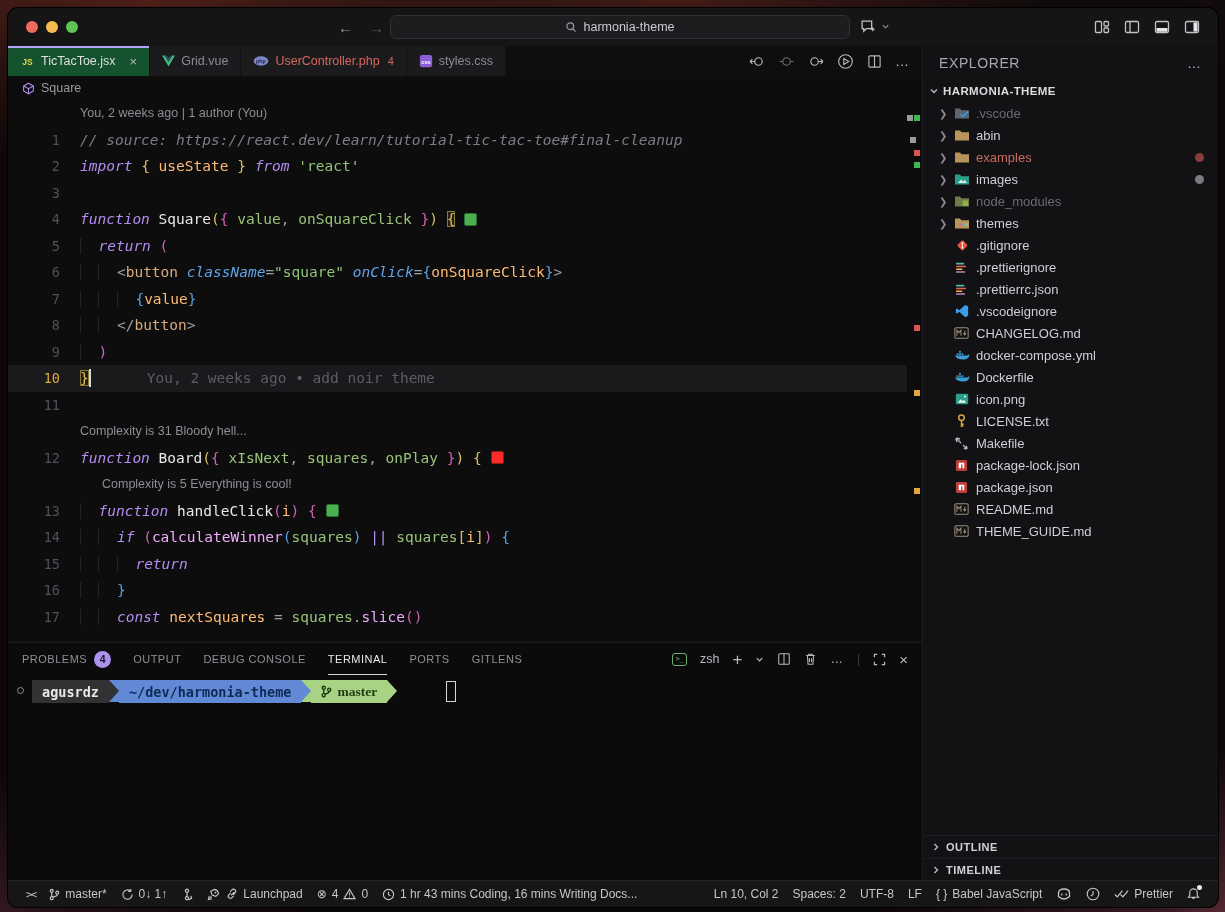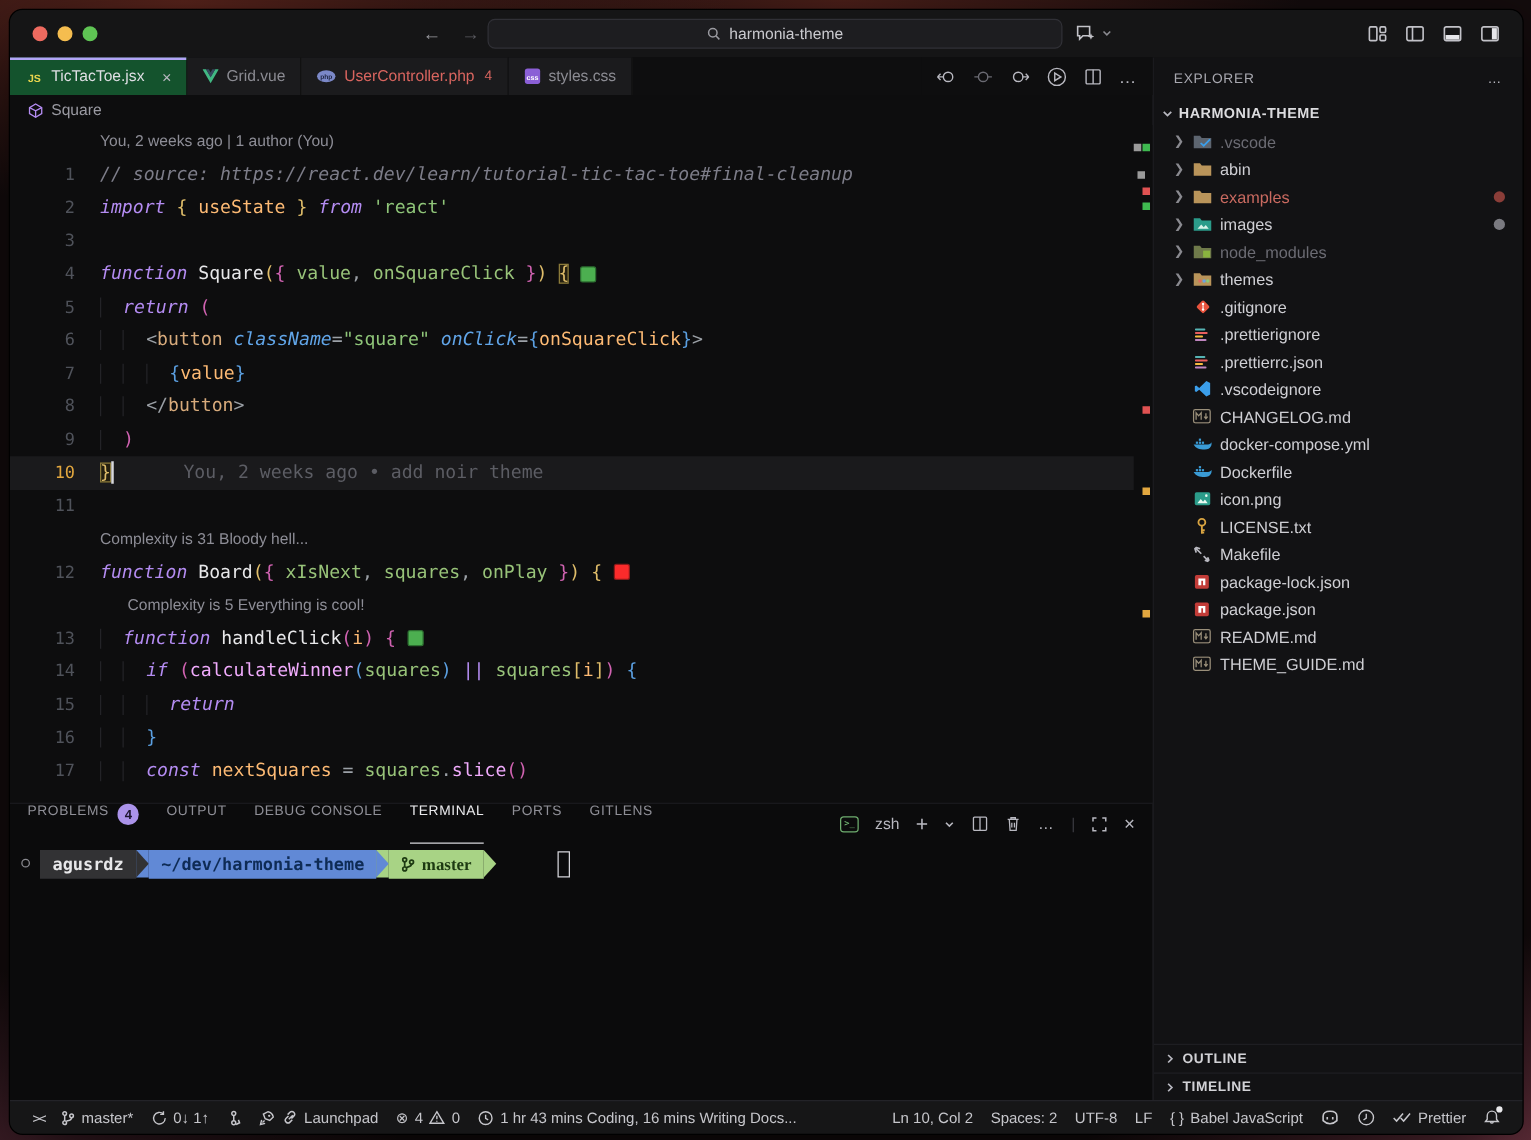--- a/index.html
+++ b/index.html
@@ -76,41 +76,41 @@
   .swatch{display:inline-block; width:13px; height:13px; border-radius:2px; margin-left:9px; vertical-align:-1px;}
   .swatch.green{background:#4caf50; border:1px solid #2d7031;}
   .swatch.red{background:#fb2b2b; border:1px solid #8e1a1a;}
   .blame{font-family:"DejaVu Sans Mono", monospace; color:#5c5d64; margin-left:56px;}
   .cursor-bar{display:inline-block; width:2px; height:18px; background:#d8d8dc; vertical-align:-3px;}
   .ruler { position:absolute; top:0; right:0; width:15px; bottom:0; }
   .rmark { position:absolute; width:6px; height:6px; }
   
   .panel { height:238px; flex:0 0 auto; background:#0b0b0c; border-top:1px solid #1e1e22; display:flex; flex-direction:column; }
   .panel-tabs { height:32px; display:flex; align-items:center; padding:0 14px; gap:22px; flex:0 0 auto; }
-  .ptab { font-size:11px; letter-spacing:.5px; color:#8f8f97; display:flex; gap:7px; height:100%; cursor:pointer; }
+  .ptab { font-size:11px; letter-spacing:.5px; color:#8f8f97; display:flex; align-items:center; gap:7px; height:100%; cursor:pointer; }
   .ptab.active { color:#e9e9ec; box-shadow:inset 0 -1px 0 #d7d7dc; }
   .pbadge { background:#ab93ea; color:#1c1530; width:17px; height:17px; border-radius:50%; font-size:10.5px; display:flex; align-items:center; justify-content:center; letter-spacing:0; font-weight:bold; }
   .panel-right { margin-left:auto; display:flex; align-items:center; gap:13px; color:#b8b8c0; font-size:12.5px; }
   .pdiv { color:#3a3a40; }
   .zsh-ic { width:15px; height:13px; border:1px solid #6fae6f; border-radius:3px; color:#7ec97e; font-size:7px; display:flex; align-items:center; justify-content:center; font-family:"DejaVu Sans Mono",monospace; }
   .term { flex:1; position:relative; font-family:"DejaVu Sans Mono", monospace; font-size:13.5px; }
   .term-deco { position:absolute; left:9px; top:12px; width:7px; height:7px; border:1px solid #8a8a90; border-radius:50%; }
   .prompt { position:absolute; left:24px; top:5px; height:23px; display:flex; align-items:stretch; font-weight:bold; }
   .pseg { display:flex; align-items:center; padding:0 10px; }
   .seg-user { background:#323234; color:#e8e8ea; }
   .seg-path { background:#6189d6; color:#0e2b55; }
   .seg-git  { background:#a8d385; color:#1d3a12; gap:5px;font-family:Liberation Serif, serif; }
   .parrow { width:0; height:0; border-top:11.5px solid transparent; border-bottom:11.5px solid transparent; }
   .pa1{border-left:10px solid #323234; background:#6189d6;}
   .pa2{border-left:10px solid #6189d6; background:#a8d385;}
   .pa3{border-left:10px solid #a8d385;}
   .term-cursor { position:absolute; left:438px; top:6px; width:10px; height:21px; border:1.5px solid #d5d5da; }
   
   .sidebar { width:296px; flex:0 0 auto; background:#121214; border-left:1px solid #1e1e22; display:flex; flex-direction:column; font-size:13px; }
-  .sb-header { height:34px; display:flex; align-items:center; padding:0 16px; color:#a8a8b0; font-size:11px; letter-spacing:.6px; flex:0 0 auto; }
+  .sb-header { height:34px; display:flex; align-items:center; padding:0 16px; color:#a8a8b0; font-size:14px; letter-spacing:.6px; flex:0 0 auto; }
   .sb-header .more { margin-left:auto; color:#b8b8c0; }
   .sb-section { height:22px; display:flex; align-items:center; gap:4px; padding-left:6px; color:#dcdcdf; font-weight:bold; font-size:11.5px; letter-spacing:.4px; flex:0 0 auto; cursor:pointer; }
   .tree { flex:1; overflow:hidden; }
   .trow { height:22px; display:flex; align-items:center; padding-left:16px; color:#cfcfd4; cursor:pointer; }
   .trow .chev { width:14px; color:#8a8a90; font-size:10px; }
   .trow .fi { width:17px; margin-right:6px; display:flex; justify-content:center; }
   .trow.dim { color:#6b6b73; }
   .trow.mod { color:#c96a60; }
   .trow .dot { margin-left:auto; margin-right:14px; width:9px; height:9px; border-radius:50%; }
   .sb-bottom { flex:0 0 auto; border-top:1px solid #1e1e22; }

